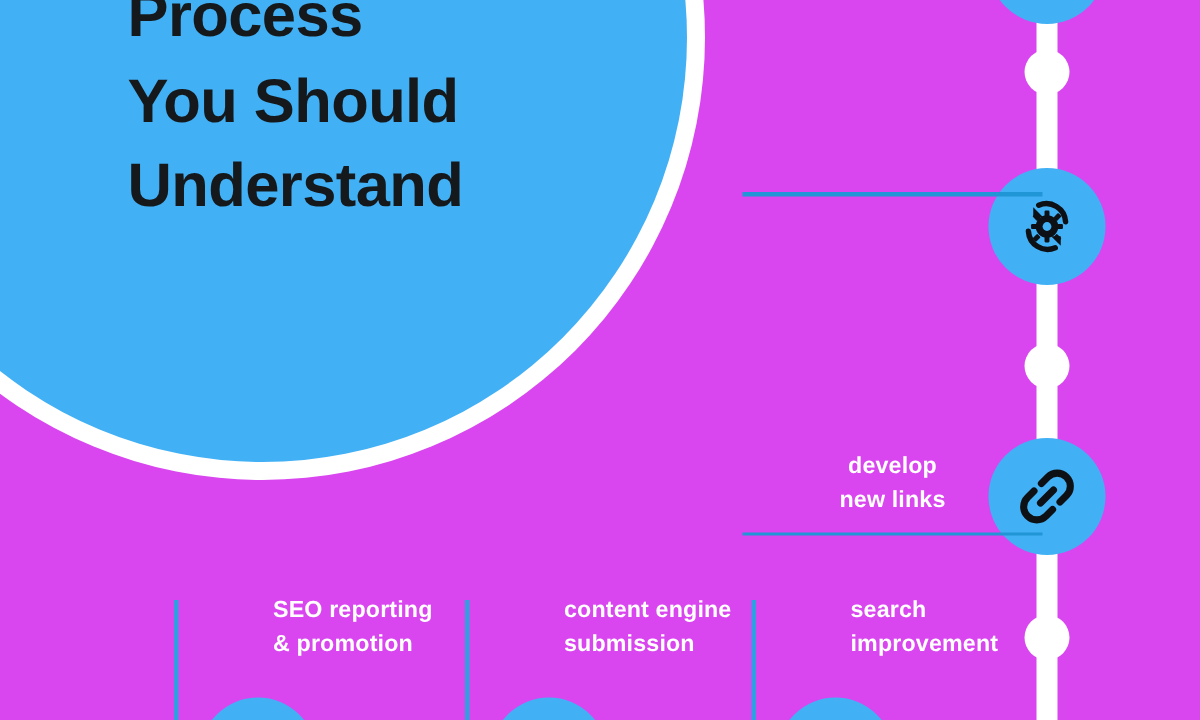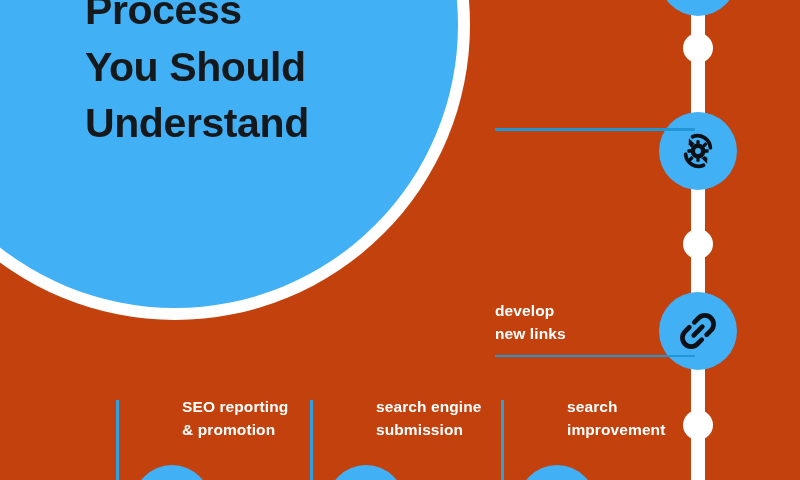--- a/index.html
+++ b/index.html
@@ -7,21 +7,21 @@
     padding: 0;
     background: #111111;
   }
   body {
     font-family: "Liberation Sans", sans-serif;
   }
   #infographic {
     position: relative;
     width: 800px;
     height: 480px;
-    background: #c2410c;
+    background: #d946ef;
     overflow: hidden;
   }
 
   
   .hero-ring {
     position: absolute;
     left: -120px;
     top: -270px;
     width: 590px;
     height: 590px;
@@ -99,21 +99,21 @@
     letter-spacing: 0.1px;
     white-space: pre-line;
   }
   .step .step-underline {
     margin-top: 9px;
     width: 200px;
     height: 2.5px;
     background: #2196d6;
   }
   .step.s-page { left: 495px; top: 119px; }
-  .step.s-link { left: 495px; top: 300px; }
+  .step.s-link { left: 495px; top: 300px; text-align: center; }
 
   
   .bottom-step {
     position: absolute;
     top: 396px;
     color: #ffffff;
   }
   .bottom-step .bar {
     position: absolute;
     left: 0;
@@ -215,21 +215,21 @@
     <div class="step-underline"></div>
   </div>
 
   <div class="bottom-step b1">
     <div class="bar"></div>
     <div class="bs-text">SEO reporting
 &amp; promotion</div>
   </div>
   <div class="bottom-step b2">
     <div class="bar"></div>
-    <div class="bs-text">search engine
+    <div class="bs-text">content engine
 submission</div>
   </div>
   <div class="bottom-step b3">
     <div class="bar"></div>
     <div class="bs-text">search
 improvement</div>
   </div>
 
   <div class="bottom-node c1"></div>
   <div class="bottom-node c2"></div>

